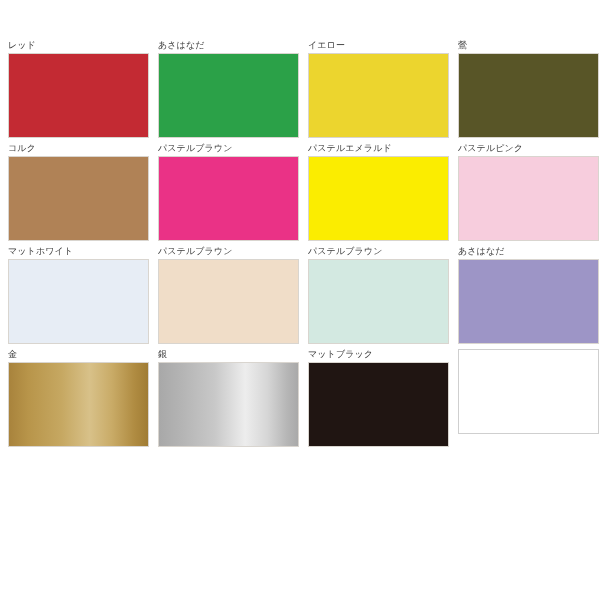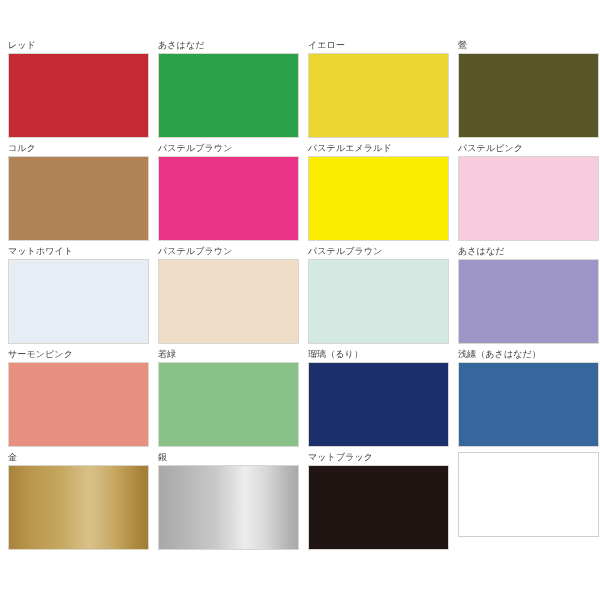--- a/index.html
+++ b/index.html
@@ -99,38 +99,20 @@
     <div class="swatch-cell">
       <div class="swatch-label">パステルブラウン</div>
       <div class="swatch-chip" style="background: rgb(211, 233, 225);"></div>
     </div>
     <div class="swatch-cell">
       <div class="swatch-label">あさはなだ</div>
       <div class="swatch-chip" style="background: rgb(157, 149, 198);"></div>
     </div>
   </div>
 
-  <div class="swatch-row">
-    <div class="swatch-cell">
-      <div class="swatch-label">サーモンピンク</div>
-      <div class="swatch-chip" style="background: rgb(231, 144, 128);"></div>
-    </div>
-    <div class="swatch-cell">
-      <div class="swatch-label">若緑</div>
-      <div class="swatch-chip" style="background: rgb(137, 194, 137);"></div>
-    </div>
-    <div class="swatch-cell">
-      <div class="swatch-label">瑠璃（るり）</div>
-      <div class="swatch-chip" style="background: rgb(27, 47, 107);"></div>
-    </div>
-    <div class="swatch-cell">
-      <div class="swatch-label">浅縹（あさはなだ）</div>
-      <div class="swatch-chip" style="background: rgb(54, 103, 156);"></div>
-    </div>
-  </div>
 
   <div class="swatch-row">
     <div class="swatch-cell">
       <div class="swatch-label">金</div>
       <div class="swatch-chip" style="background: linear-gradient(to right, rgb(168, 131, 60) 0%, rgb(184, 149, 74) 14%, rgb(198, 168, 98) 38%, rgb(216, 193, 137) 58%, rgb(201, 171, 103) 74%, rgb(176, 140, 66) 90%, rgb(160, 124, 52) 100%);"></div>
     </div>
     <div class="swatch-cell">
       <div class="swatch-label">銀</div>
       <div class="swatch-chip" style="background: linear-gradient(to right, rgb(168, 168, 168) 0%, rgb(180, 180, 180) 16%, rgb(200, 200, 200) 40%, rgb(237, 237, 237) 62%, rgb(214, 214, 214) 78%, rgb(182, 182, 182) 92%, rgb(169, 169, 169) 100%);"></div>
     </div>

